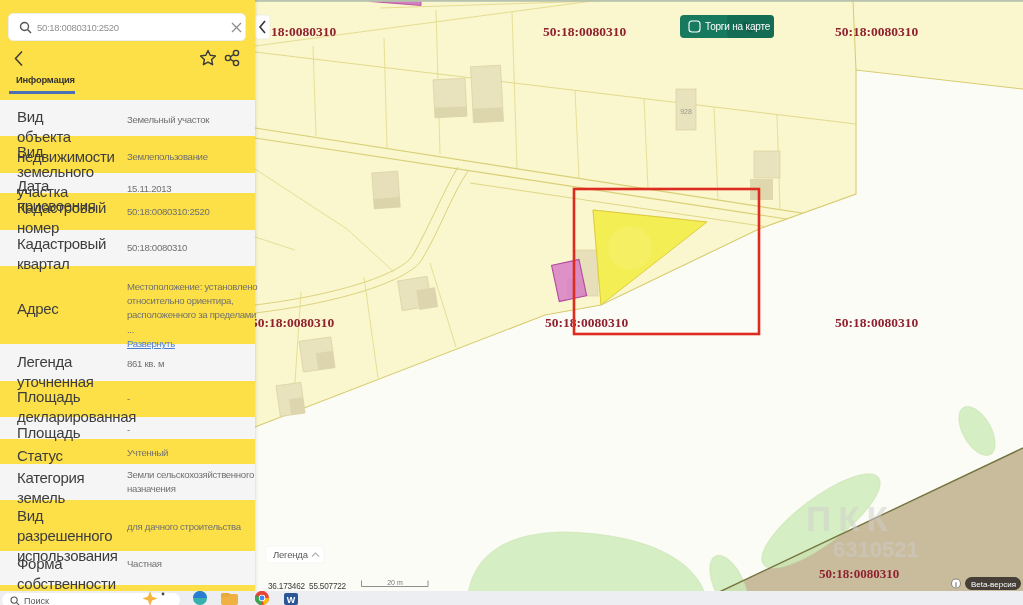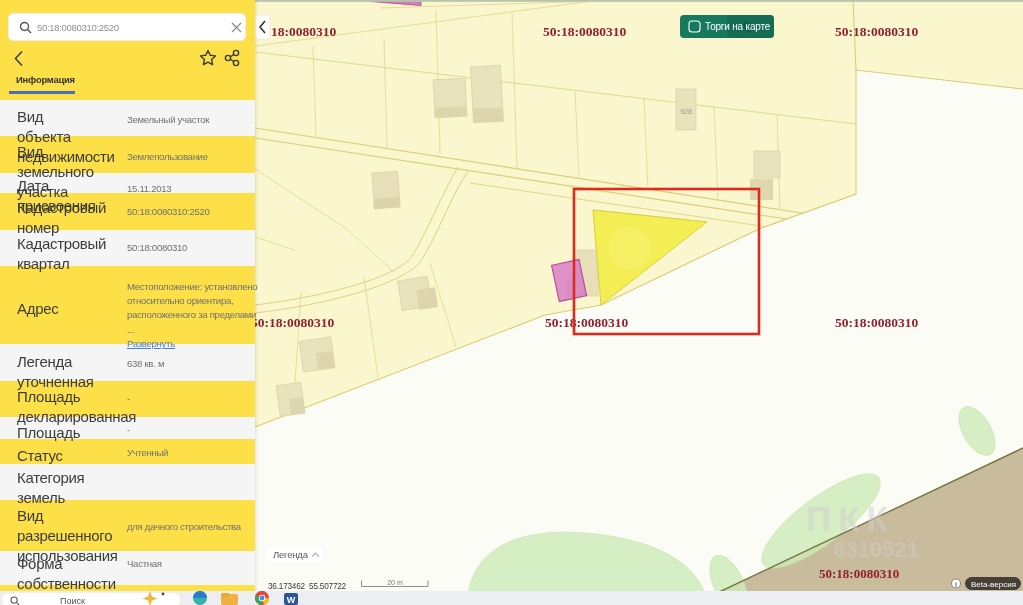--- a/index.html
+++ b/index.html
@@ -16,21 +16,21 @@
   #tab{position:absolute;left:16px;top:74px;font-size:9.4px;font-weight:bold;color:#333;letter-spacing:-0.2px;}
   #tabline{position:absolute;left:9px;top:91px;width:66px;height:2.5px;background:#4a6fb5;}
   .row{position:absolute;left:0;width:255px;box-sizing:border-box;}
   .row.g{background:#f5f5f5;}
   .lab{position:absolute;left:17px;font-size:15px;line-height:20px;letter-spacing:-0.3px;color:#3d3d3d;width:73px;}
   .val{position:absolute;left:102px;font-size:9.6px;line-height:14.4px;letter-spacing:-0.3px;color:#707070;width:144px;margin-left:25px;}
   .link{color:#4a7fd4;text-decoration:underline;}
   
   #taskbar{position:absolute;left:0;top:591px;width:1023px;height:14px;background:#eceef1;z-index:9;}
   #tsearch{position:absolute;left:2px;top:2px;width:178px;height:14px;background:#fff;border-radius:7px;}
-  #tsearch .tq{position:absolute;left:22px;top:3px;font-size:9px;color:#555;margin-left:36px;}
+  #tsearch .tq{position:absolute;left:22px;top:3px;font-size:9px;color:#555;}
 </style>
 </head>
 <body>
 <svg id="map" viewBox="0 0 1023 605" width="1023" height="605">
 
   <defs>
       <clipPath id="qclip">
         <polygon points="255,0 1023,0 1023,89 856,70 856,194 759,229 601,305 545,315 255,427"></polygon>
       </clipPath>
     </defs>
@@ -216,28 +216,29 @@
   <div class="val" style="top:149.5px">Землепользование</div>
   <div class="lab" style="top:176.3px">Дата присвоения</div>
   <div class="val" style="top:182px">15.11.2013</div>
   <div class="lab" style="top:198.3px">Кадастровый номер</div>
   <div class="val" style="top:205.3px">50:18:0080310:2520</div>
   <div class="lab" style="top:234.3px">Кадастровый квартал</div>
   <div class="val" style="top:241.3px">50:18:0080310</div>
   <div class="lab" style="top:298.8px">Адрес</div>
   <div class="val" style="top:279.6px">Местоположение: установлено относительно ориентира, расположенного за пределами<br>...<br><span class="link">Развернуть</span></div>
   <div class="lab" style="top:352.3px">Легенда уточненная</div>
-  <div class="val" style="top:356.8px">638 кв. м</div>
+  <div class="val" style="top:356.8px">861 кв. м</div>
   <div class="lab" style="top:386.8px">Площадь декларированная</div>
   <div class="val" style="top:391.8px">-</div>
   <div class="lab" style="top:423.3px">Площадь</div>
   <div class="val" style="top:423.3px">-</div>
   <div class="lab" style="top:446.3px">Статус</div>
   <div class="val" style="top:446.3px">Учтенный</div>
   <div class="lab" style="top:467.8px">Категория земель</div>
+  <div class="val" style="top:467.8px">Земли сельскохозяйственного назначения</div>
   <div class="lab" style="top:506.3px">Вид разрешенного использования</div>
   <div class="val" style="top:520.3px">для дачного строительства</div>
   <div class="lab" style="top:554.3px">Форма собственности</div>
   <div class="val" style="top:557.3px">Частная</div>
 </div>
 
 <div id="taskbar">
   <div id="tsearch">
     <svg width="10" height="10" style="position:absolute;left:8px;top:3px" viewBox="0 0 11 11">
       <circle cx="4.5" cy="4.5" r="3.4" fill="none" stroke="#555" stroke-width="1.2"></circle>

